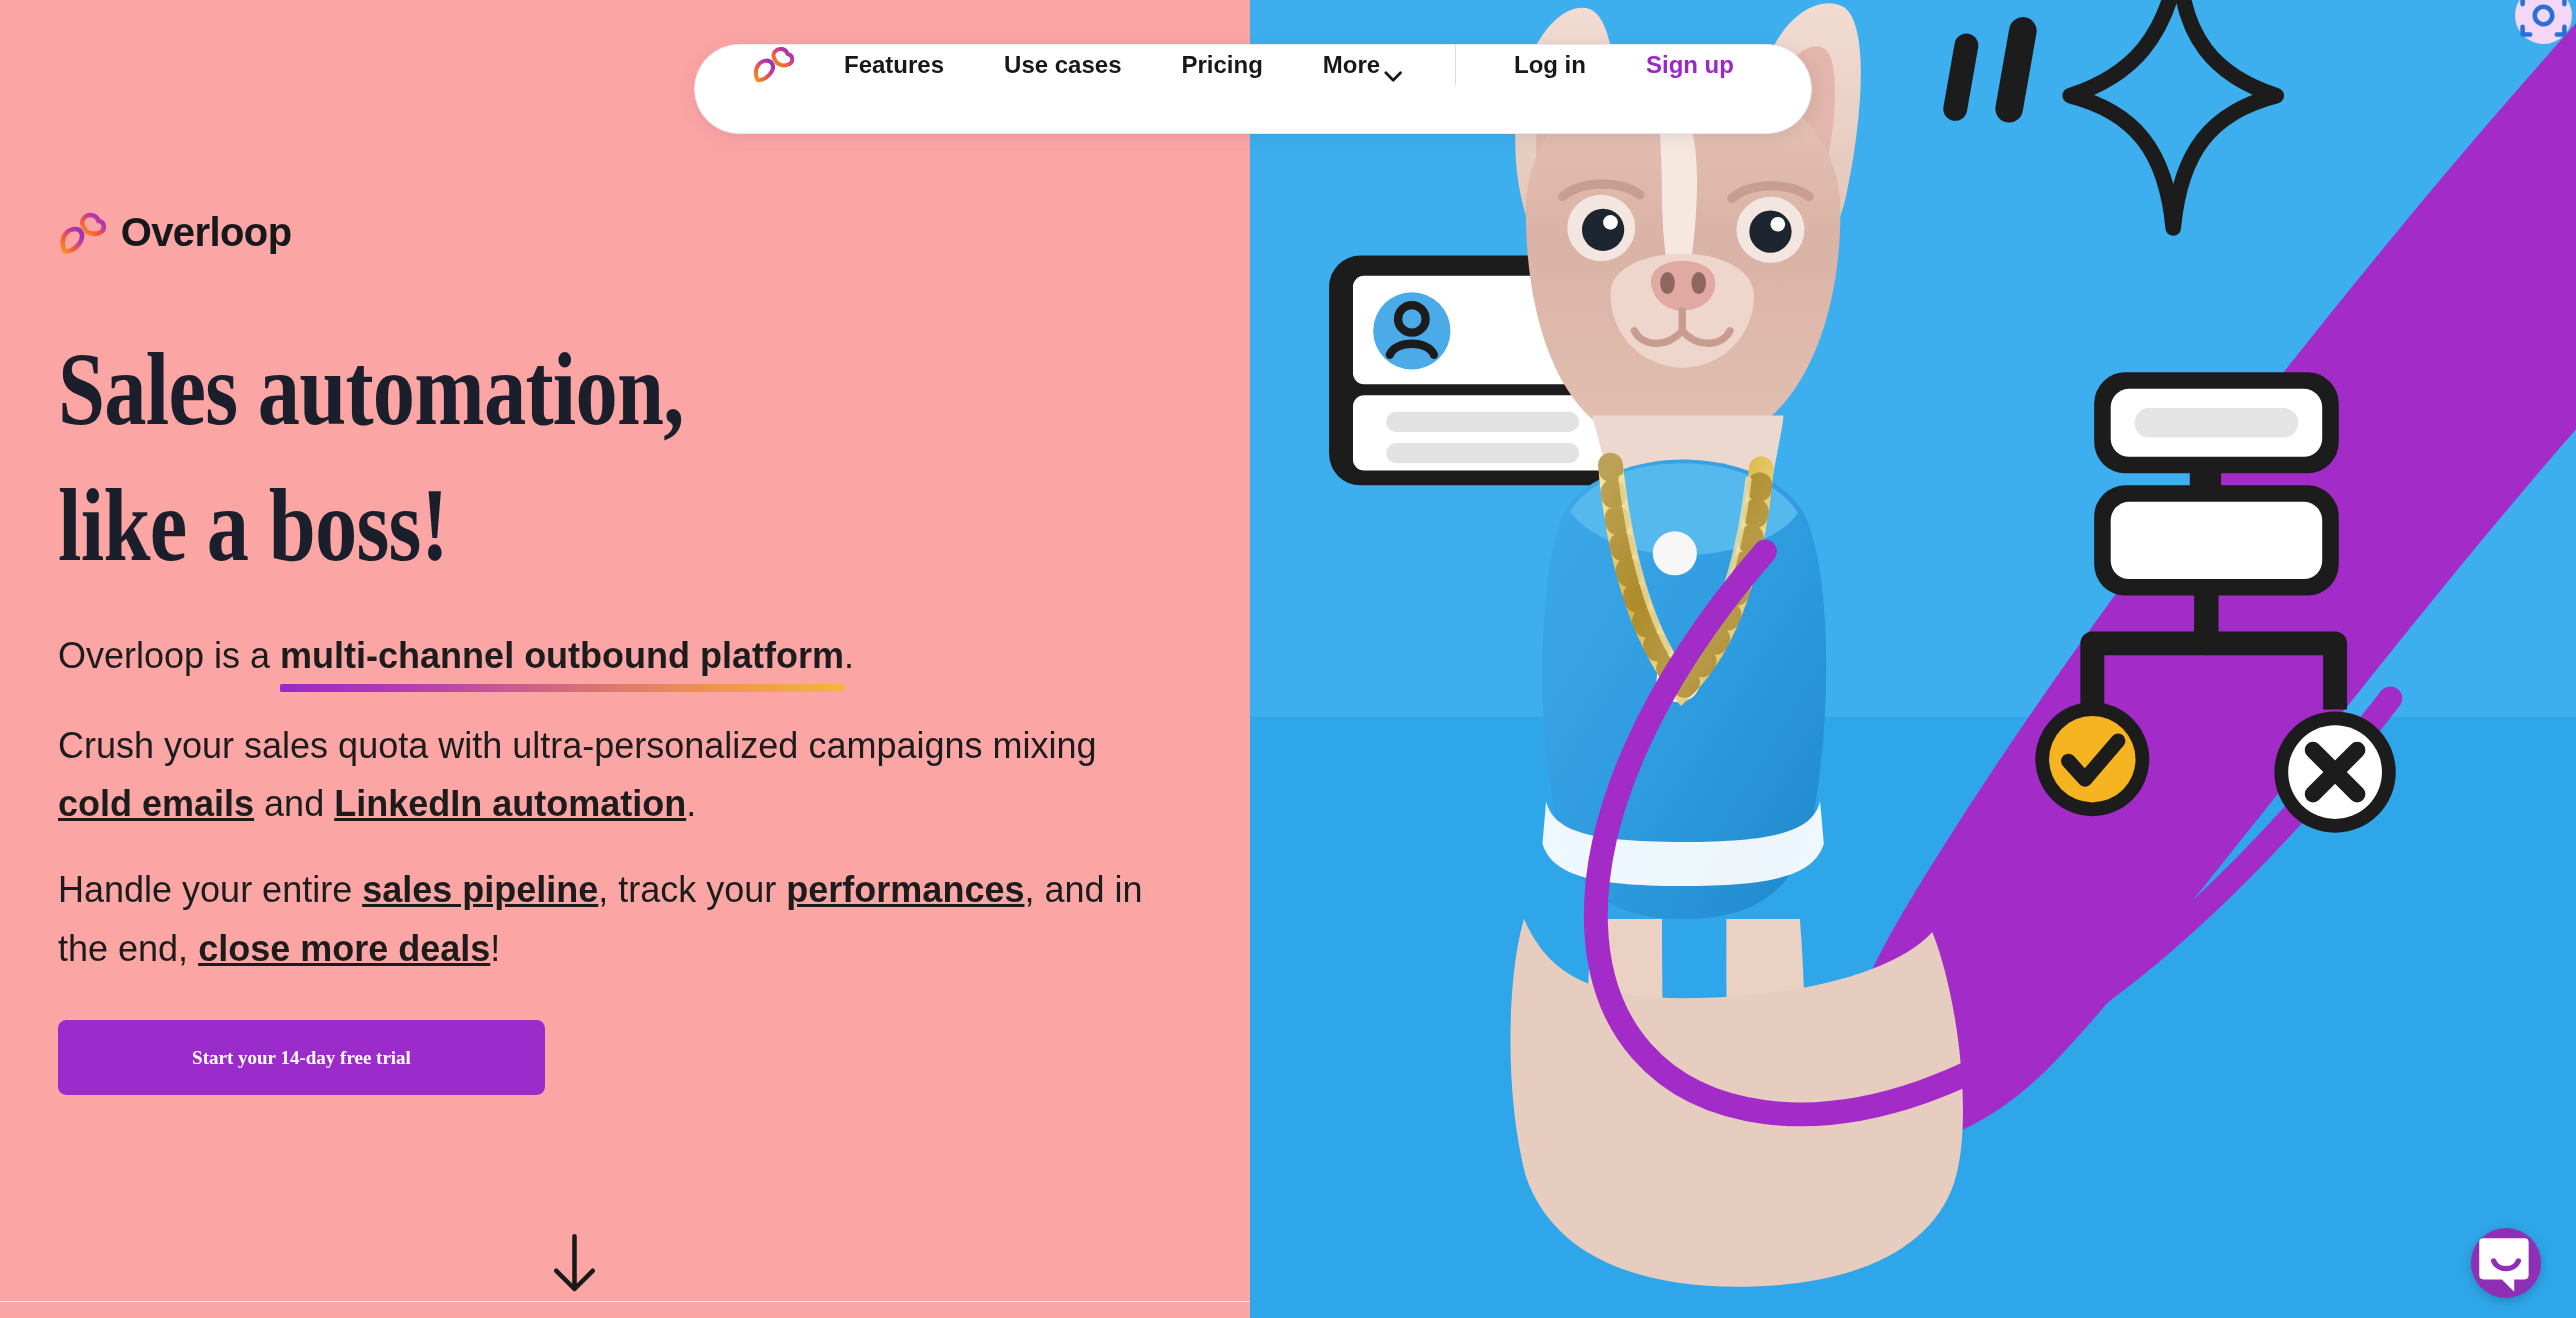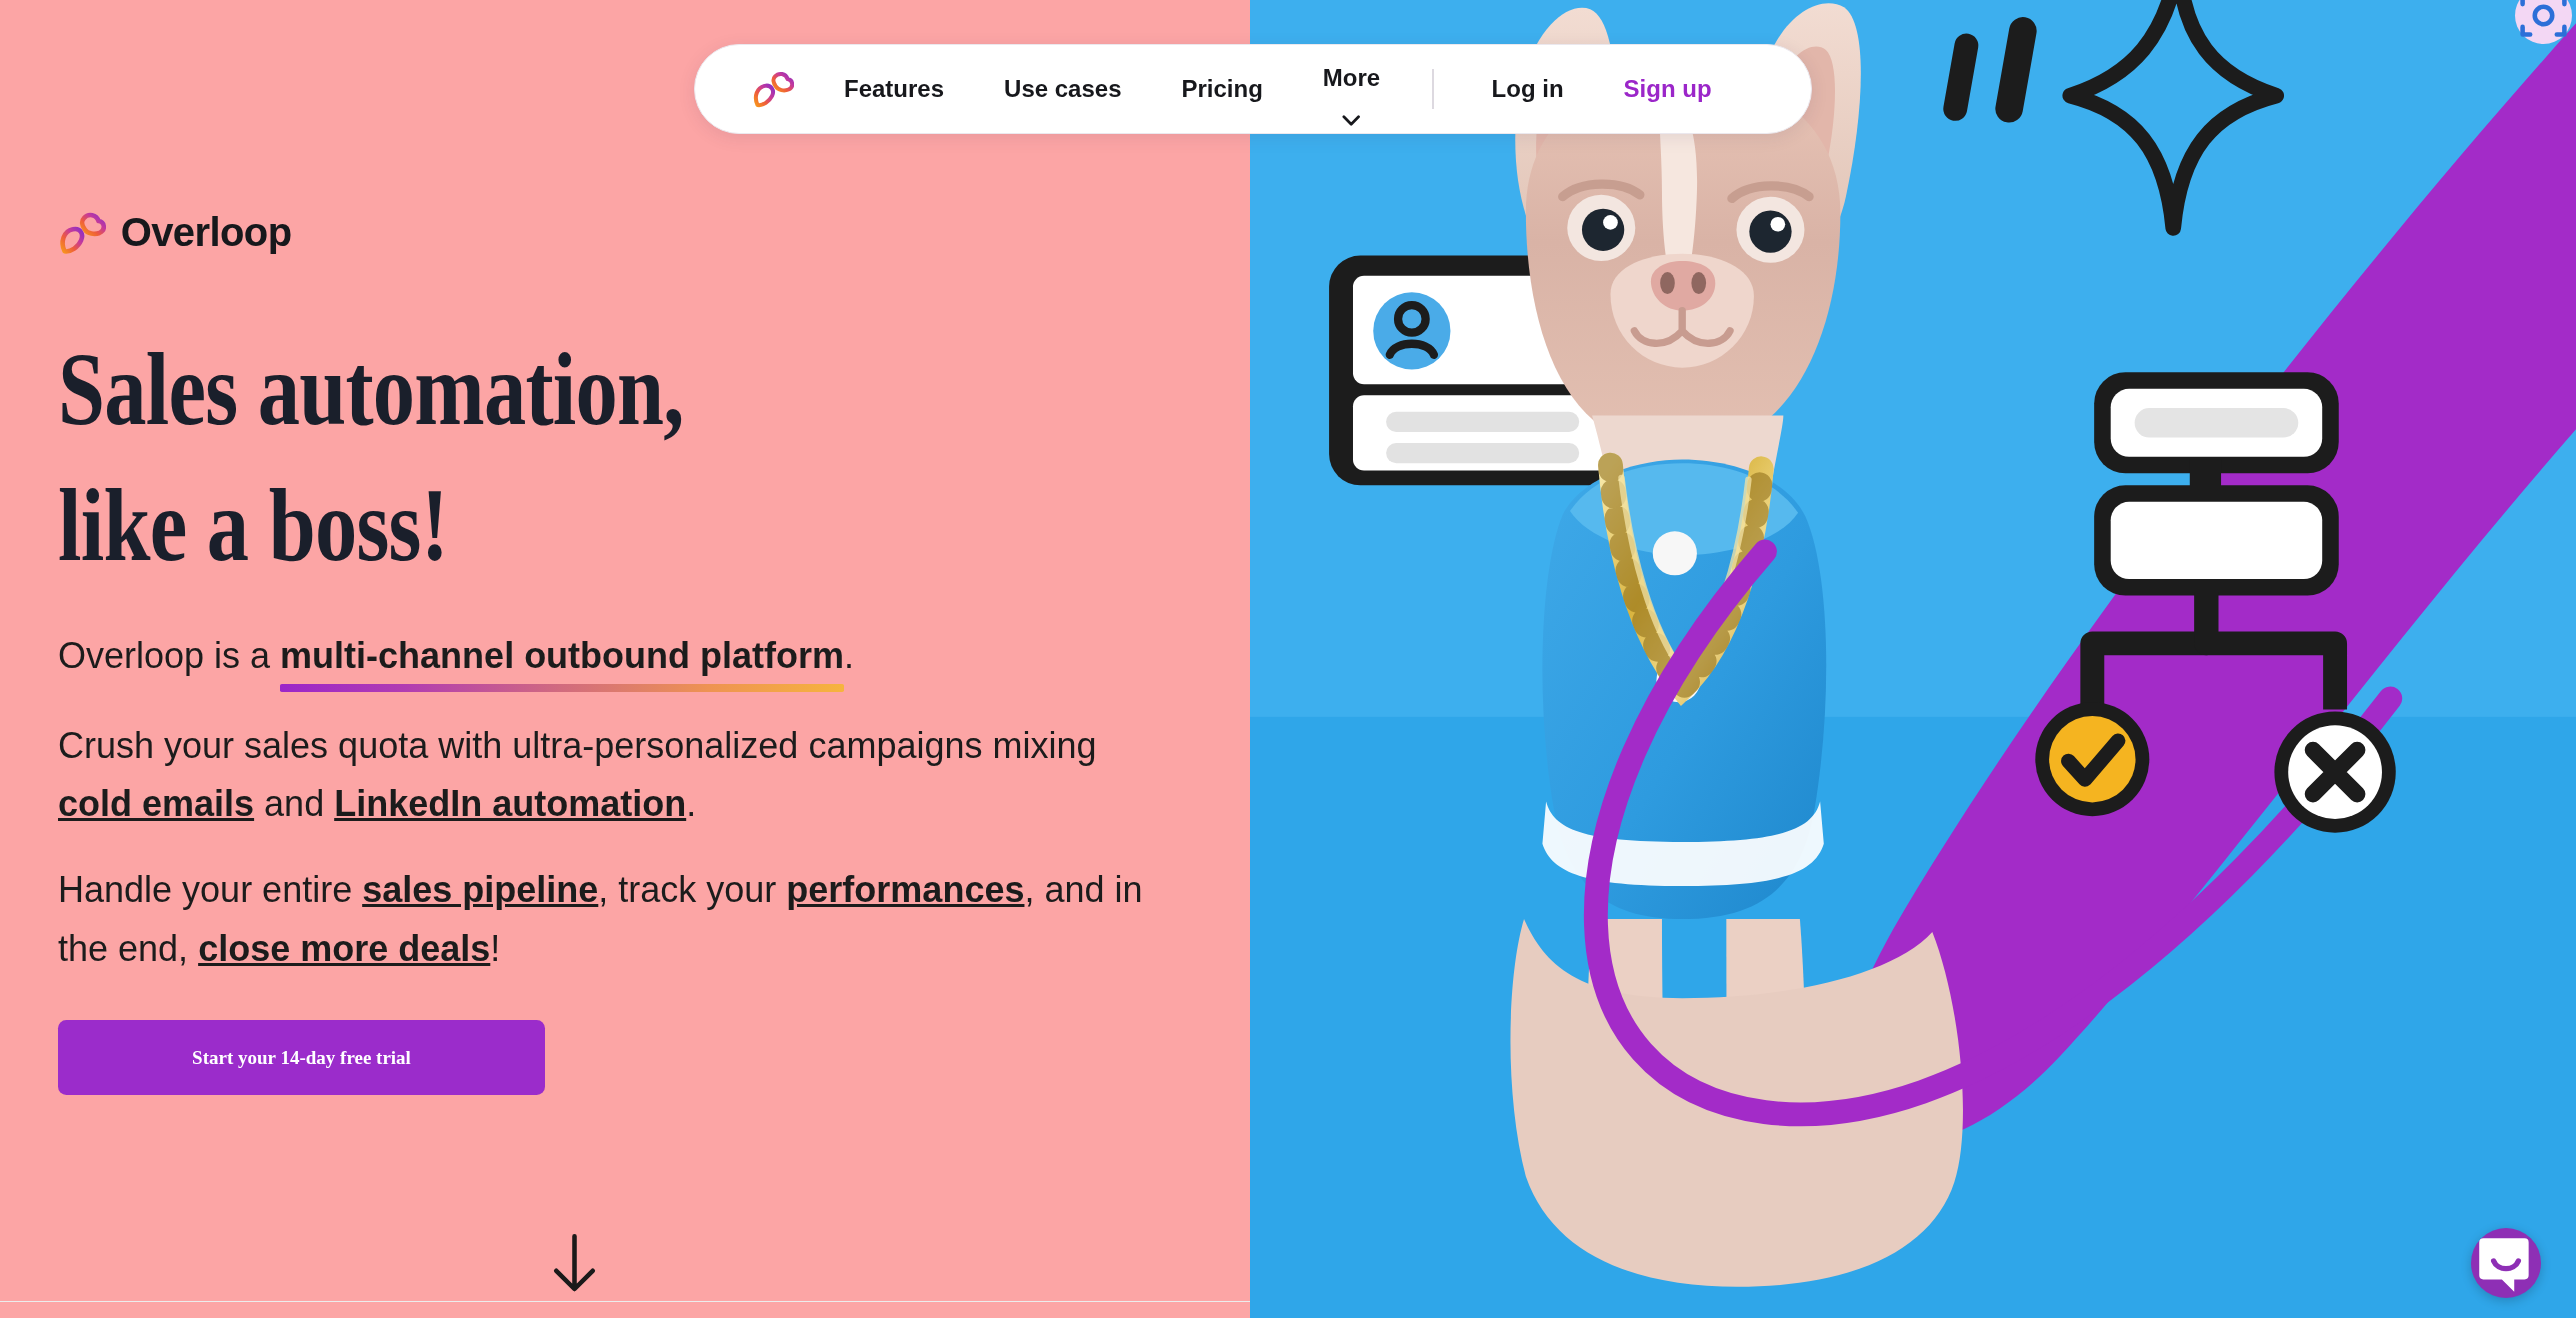--- a/index.html
+++ b/index.html
@@ -30,33 +30,33 @@
   }
 
   
   .nav-pill {
     position:absolute; left:694px; top:44px;
     width:1118px; height:90px;
     background:#ffffff;
     border-radius:45px;
     border:0.9px solid #ebe8ee;
     box-shadow:0 3.7px 16.5px rgba(60,40,80,.10);
-    display:flex; align-items:center;
+    display:flex; align-items:flex-start;
     padding:0 42px 0 57px;
     z-index:40;
   }
   .nav-logo { width:42px; height:39px; flex:0 0 auto; margin-right:50px; }
   .nav-links { display:flex; align-items:center; gap:0; }
   .nav-link {
     font-size:24px; font-weight:bold; color:#17181c;
     text-decoration:none; white-space:nowrap;
     padding:0 30px; cursor:pointer;
   }
   .nav-link.first { padding-left:0; }
-  .nav-more { display:flex; align-items:center; gap:12px; padding:0 30px; cursor:pointer;flex-direction:column; }
+  .nav-more { display:flex; align-items:center; gap:4px; padding:0 30px; cursor:pointer; }
   .nav-more span { font-size:24px; font-weight:bold; color:#17181c; }
   .chev { width:18.4px; height:11px; flex:0 0 auto; }
   .nav-sep { width:1.8px; height:40px; background:#ddd9e0; margin:0 27.6px 0 22px; }
   .nav-signup { color:#9B26C9 !important; }
 
   
   .brand {
     position:absolute; left:58px; top:210px;
     display:flex; align-items:center; gap:14.7px;
   }

